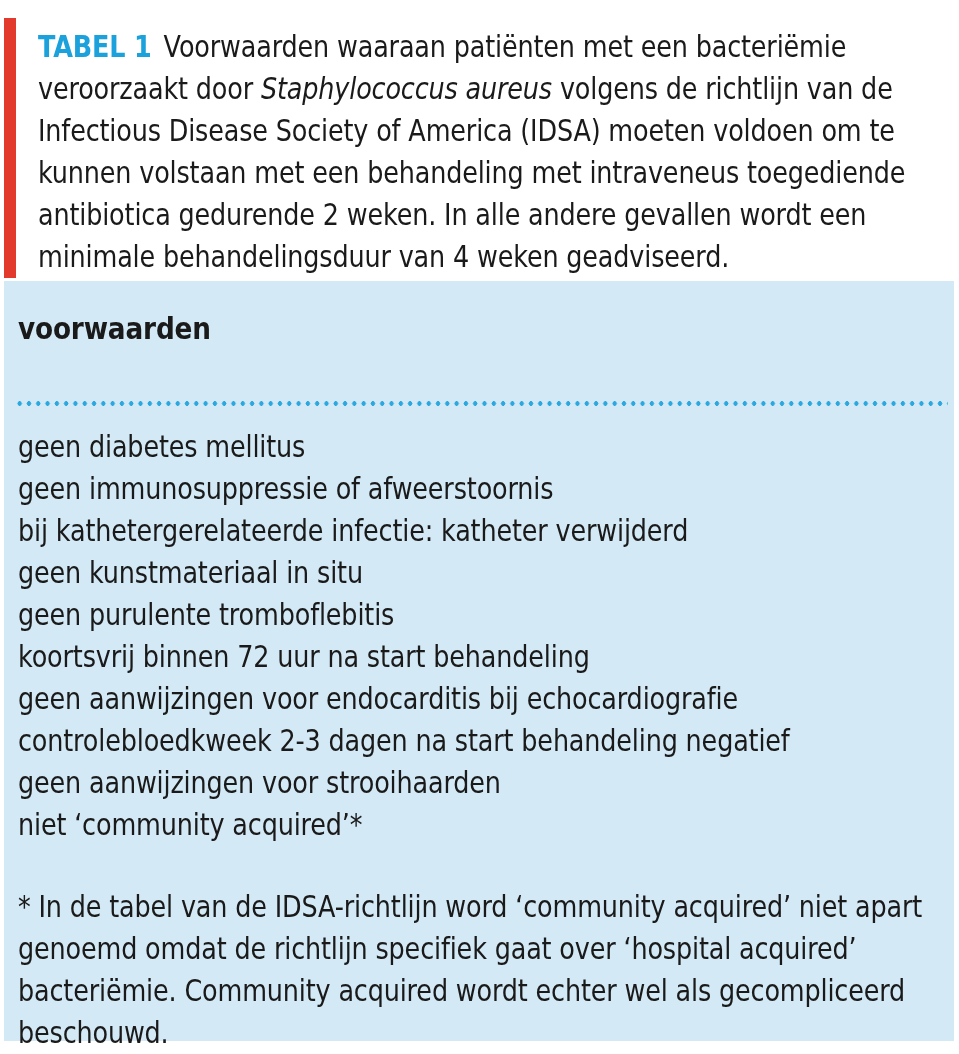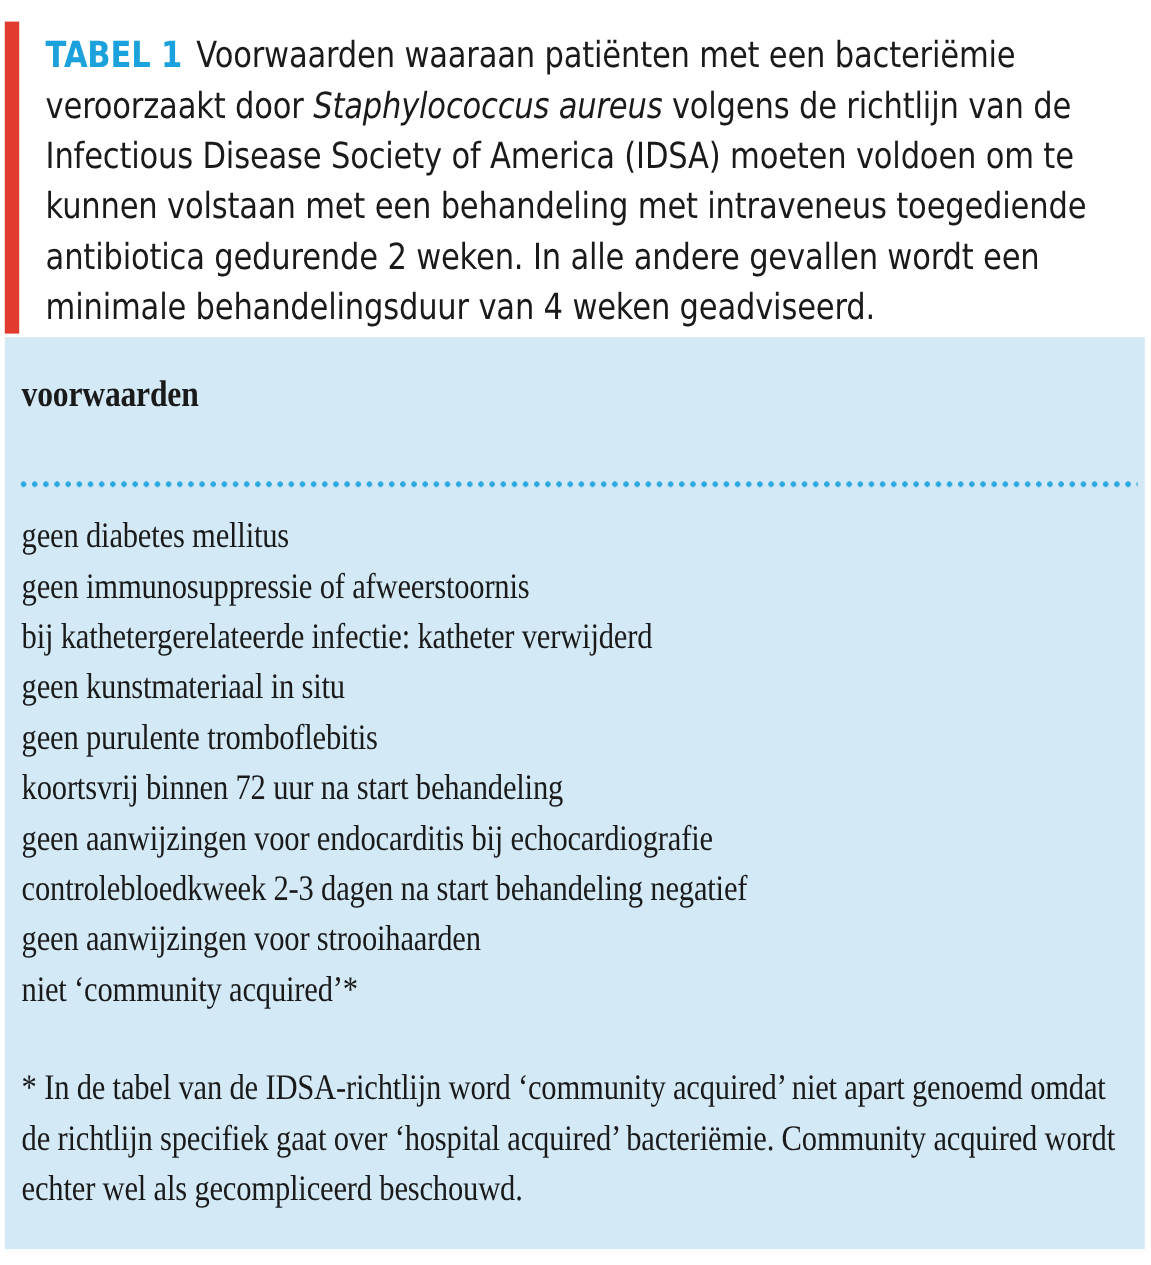--- a/index.html
+++ b/index.html
@@ -51,21 +51,20 @@
     font-style:italic;
   }
   .panel{
     position:absolute;
     left:4px;
     top:281px;
     width:950px;
     height:760px;
     background:var(--panel-bg);
     padding-left:14px;
-    font-family:Liberation Serif, serif;
   }
   .panel-header{
     margin-top:26px;
     font-size:31px;
     line-height:42px;
     font-weight:700;
     letter-spacing:-0.2px;
     transform:scaleX(0.85);
     transform-origin:0 0;
   }

